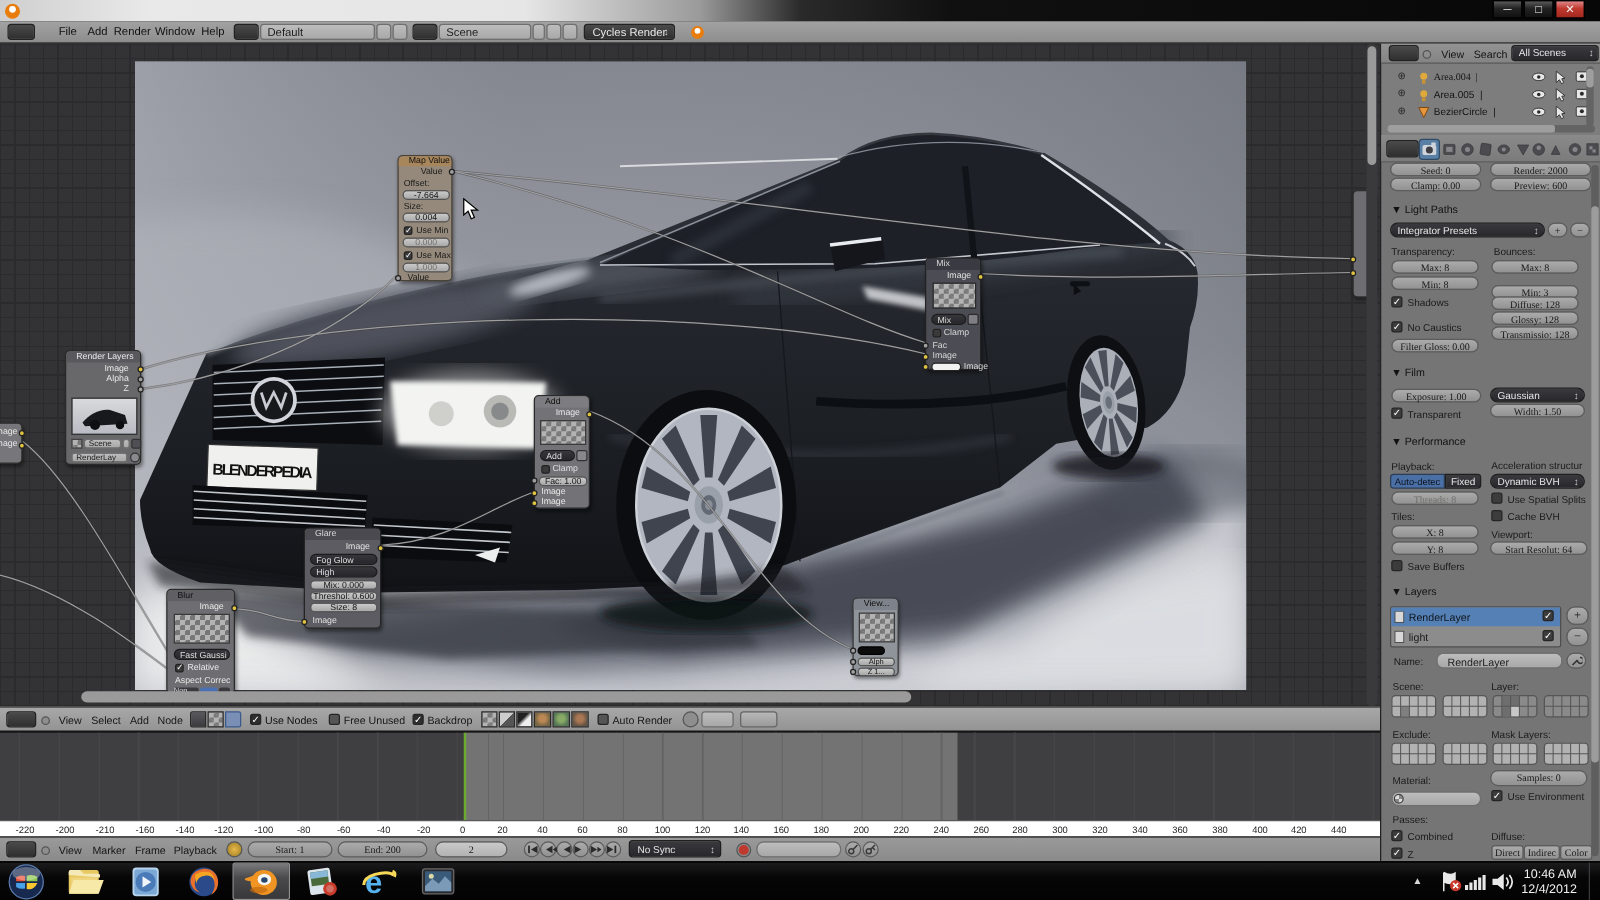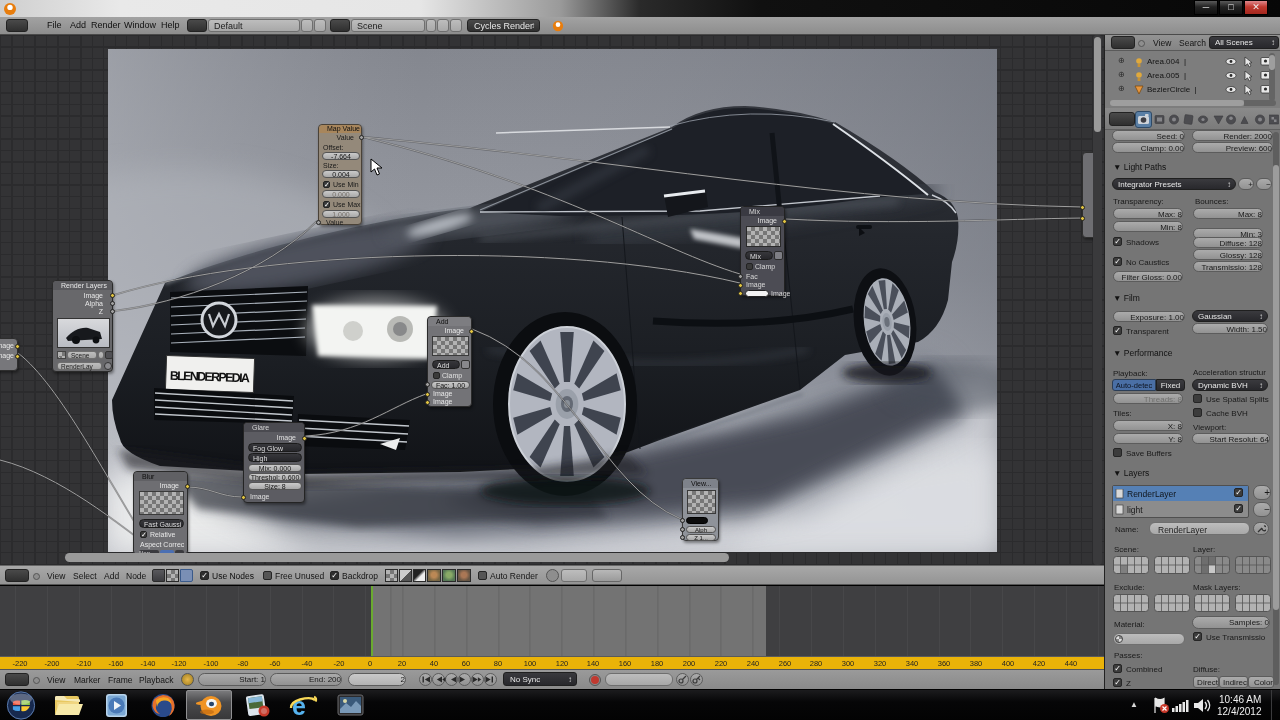--- a/index.html
+++ b/index.html
@@ -49,38 +49,38 @@
   .checker { background-image:
       linear-gradient(45deg,#777 25%,transparent 25%,transparent 75%,#777 75%),
       linear-gradient(45deg,#777 25%,#b3b3b3 25%,#b3b3b3 75%,#777 75%);
     background-size:8px 8px; background-position:0 0,4px 4px; }
 
   
   #outliner { left:1104px; top:35px; width:176px; height:73px; background:#7d7d7d; border-left:1px solid #222; }
   #props { left:1104px; top:108px; width:176px; height:581px; background:#757575; border-left:1px solid #222; }
   .plabel { position:absolute; font-size:8px; color:#1a1a1a; }
   .ppill { position:absolute; background:linear-gradient(#ababab,#929292); border:1px solid #5c5c5c;
-    border-radius:7px; color:#1a1a1a; font-size:8px; text-align:right; }
+    border-radius:7px; color:#1a1a1a; font-size:8px; text-align:center;font-family:Liberation Serif, serif; }
   .pdark { position:absolute; background:linear-gradient(#3a3a3e,#28282c); border:1px solid #1f1f1f;
     border-radius:7px; color:#e6e6e6; font-size:8px; }
   .pchk { position:absolute; width:9px; height:9px; border-radius:2px; background:#3c3c3c; border:1px solid #252525;
     color:#fff; font-size:8px; line-height:8px; text-align:center; }
   .sect { position:absolute; font-size:8.5px; color:#111; }
 
   
   #nheader { left:0; top:565px; width:1104px; height:20px;
     background:linear-gradient(#a8a8a8,#949494); border-top:1px solid #666; border-bottom:1px solid #555; }
   #nheader .m { position:absolute; top:5px; font-size:8.5px; color:#151515; }
 
   
   #tl { left:0; top:586px; width:1104px; height:70px; background:#3f3f41; overflow:hidden;
     background-image:repeating-linear-gradient(90deg,#474749 0 1px,transparent 1px 31.85px); background-position:15px 0; }
   #tlband { position:absolute; left:372px; top:0; width:394px; height:70px; background:#737373;
     background-image:repeating-linear-gradient(90deg,#646464 0 1px,transparent 1px 31.85px); background-position:30.4px 0; }
-  #tlruler { left:0; top:656px; width:1104px; height:13px; background:#eab308; overflow:hidden;
+  #tlruler { left:0; top:656px; width:1104px; height:13px; background:#ffffff; overflow:hidden;
     border-top:1px solid #5a5a5a;text-align:center; }
   #tlruler span { position:absolute; top:2px; font-size:7.5px; color:#242424; }
   #tlheader { left:0; top:669px; width:1104px; height:20px;
     background:linear-gradient(#9a9a9a,#8a8a8a); border-top:1px solid #555; }
   #tlheader .m { position:absolute; top:5px; font-size:8.5px; color:#151515; }
 
   
   #taskbar { left:0; top:689px; width:1280px; height:31px;
     background:linear-gradient(#1c1c1e,#060607 40%,#030303); border-top:1px solid #000; }
   .tbicon { position:absolute; top:2px; width:40px; height:27px; border-radius:3px; }
@@ -454,21 +454,21 @@
 
   <div id="outliner" class="abs">
     <div class="abs" style="left:0;top:0;width:176px;height:16px;background:linear-gradient(#939393,#848484);border-bottom:1px solid #5a5a5a;"></div>
     <div class="darkbtn" style="left:6px;top:1px;width:24px;height:13px;"></div>
     <div class="abs" style="left:33px;top:5px;width:7px;height:7px;border:1px solid #555;border-radius:50%;background:#8e8e8e;"></div>
     <div class="t" style="left:48px;top:3px;font-size:8.5px;color:#151515;">View</div>
     <div class="t" style="left:74px;top:3px;font-size:8.5px;color:#151515;">Search</div>
     <div class="pdark" style="left:104px;top:1px;width:70px;height:13px;line-height:12px;padding-left:5px;border-radius:3px;font-size:8px;">All Scenes<span style="position:absolute;right:3px;top:0;color:#ccc;font-size:8px;">↕</span></div>
 
     <div class="t" style="left:13px;top:21px;font-size:8px;color:#2a2a2a;">⊕</div>
-    <div class="t" style="left:42px;top:22px;font-size:8px;color:#141414;">Area.004&nbsp;&nbsp;|</div>
+    <div class="t" style="left:42px;top:22px;font-size:8px;color:#141414;font-family:Liberation Serif, serif;">Area.004&nbsp;&nbsp;|</div>
     <div class="t" style="left:13px;top:35px;font-size:8px;color:#2a2a2a;">⊕</div>
     <div class="t" style="left:42px;top:36px;font-size:8px;color:#141414;">Area.005&nbsp;&nbsp;|</div>
     <div class="t" style="left:13px;top:49px;font-size:8px;color:#2a2a2a;">⊕</div>
     <div class="t" style="left:42px;top:50px;font-size:8px;color:#141414;">BezierCircle&nbsp;&nbsp;|</div>
     <svg class="abs" style="left:29px;top:22px" width="10" height="40">
       <circle cx="5" cy="4" r="2.8" fill="#e0a93c"></circle>
         <rect x="3.6" y="7" width="2.8" height="3" fill="#c89232"></rect>
       <circle cx="5" cy="18" r="2.8" fill="#e0a93c"></circle>
         <rect x="3.6" y="21" width="2.8" height="3" fill="#c89232"></rect>
       <path d="M1,29 L9,29 L5,37 Z" fill="#e8963c" stroke="#7a4a12" stroke-width="0.8"></path>
@@ -638,21 +638,21 @@
           <path d="M88.5,0.5 V17.5 M95.5,0.5 V17.5 M102.5,0.5 V17.5 M109.5,0.5 V17.5 M81.5,9 H116.5"></path>
           <path d="M129.5,0.5 V17.5 M136.5,0.5 V17.5 M143.5,0.5 V17.5 M150.5,0.5 V17.5 M122.5,9 H157.5"></path>
         </g>
       </g>
     </svg>
     <div class="plabel" style="left:9px;top:512px;">Material:</div>
     <div class="ppill" style="left:87px;top:508px;width:78px;height:13px;line-height:12px;">Samples: 0</div>
     <div class="litefield" style="left:8px;top:525px;width:72px;height:12px;border-radius:6px;"></div>
     <div class="abs" style="left:10px;top:527px;width:8px;height:8px;border-radius:50%;background:conic-gradient(#888 0 25%,#ddd 0 50%,#888 0 75%,#ddd 0);border:1px solid #444;"></div>
     <div class="pchk" style="left:88px;top:524px;">✓</div>
-    <div class="plabel" style="left:101px;top:525px;">Use Transmissio</div>
+    <div class="plabel" style="left:101px;top:525px;">Use Environment</div>
     <div class="plabel" style="left:9px;top:543px;">Passes:</div>
     <div class="pchk" style="left:8px;top:556px;">✓</div>
     <div class="plabel" style="left:21px;top:557px;">Combined</div>
     <div class="plabel" style="left:88px;top:557px;">Diffuse:</div>
     <div class="pchk" style="left:8px;top:570px;">✓</div>
     <div class="plabel" style="left:21px;top:571px;">Z</div>
     <div class="ppill" style="left:88px;top:568px;width:26px;height:12px;line-height:11px;border-radius:3px;">Direct</div>
     <div class="ppill" style="left:114px;top:568px;width:29px;height:12px;line-height:11px;border-radius:3px;">Indirec</div>
     <div class="ppill" style="left:143px;top:568px;width:26px;height:12px;line-height:11px;border-radius:3px;">Color</div>
 

